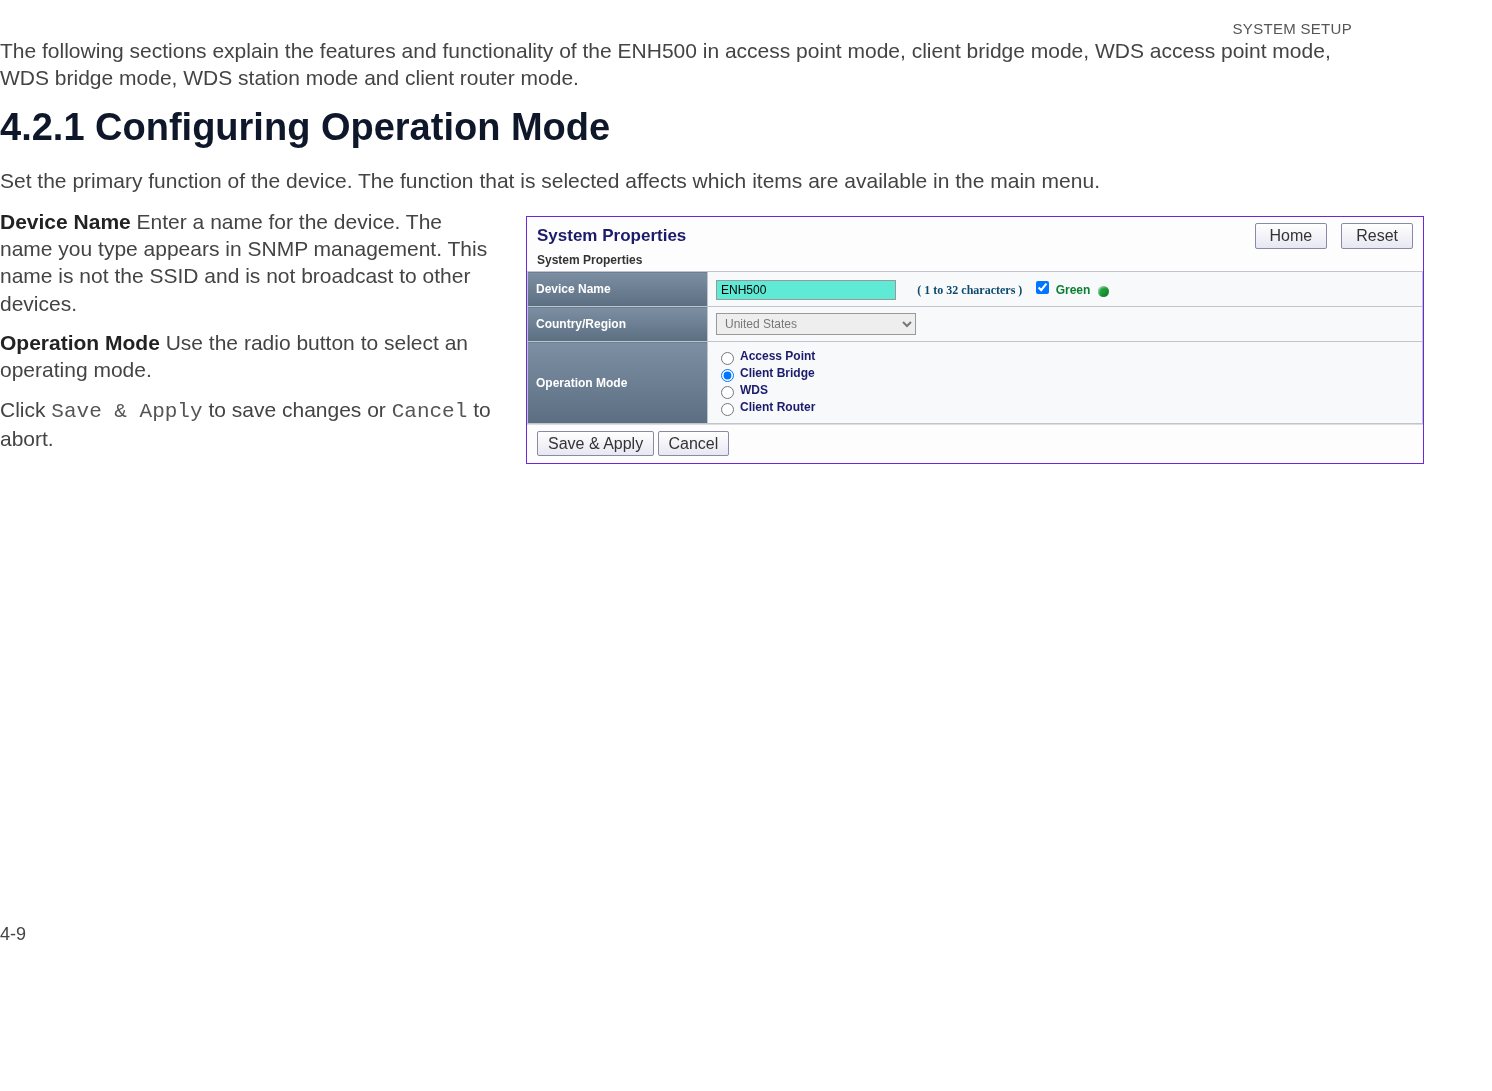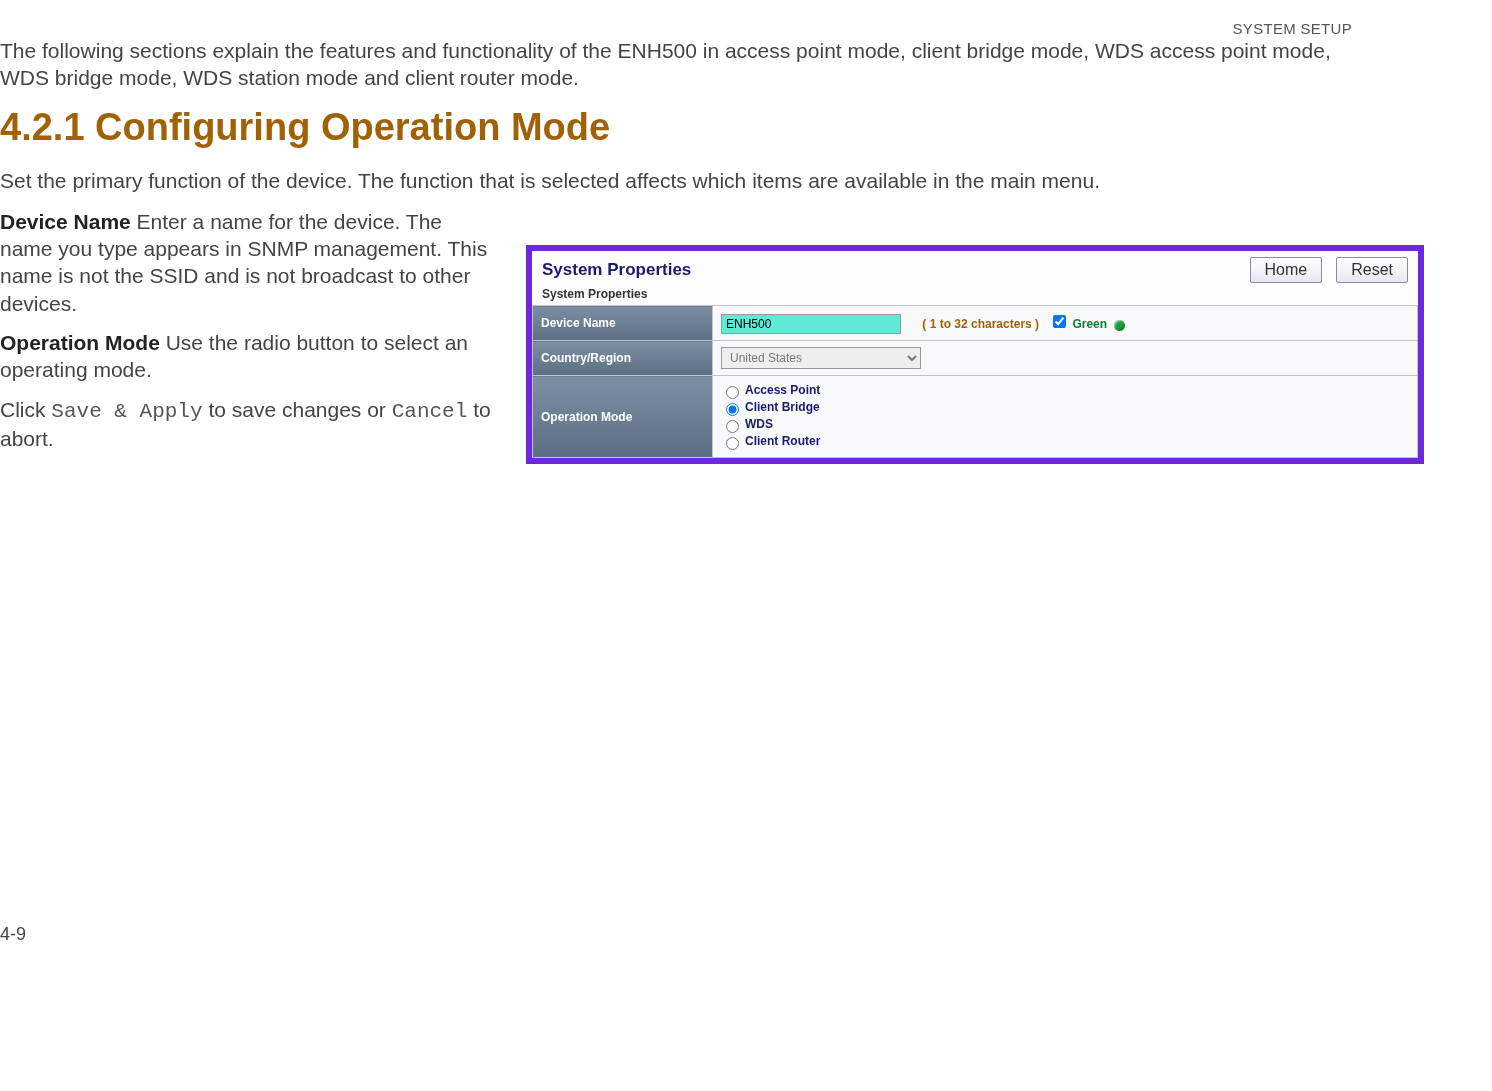--- a/index.html
+++ b/index.html
@@ -27,21 +27,21 @@
     font-weight: 700;
     font-size: 38px;
     margin: 8px 0 28px 0;
     color: #3b3b3b;
   }
   h2.sec-sub {
     font-family: Verdana, Geneva, sans-serif;
     font-weight: 700;
     font-size: 38px;
     margin: 14px 0 18px 0;
-    color: #a16207;
+    color: #0f172a;
   }
   p.body {
     font-size: 21px;
     line-height: 1.3;
     margin: 0 120px 14px 0;
     color: #444;
   }
   .two-col {
     display: flex;
     gap: 26px;
@@ -53,21 +53,21 @@
   }
   .left p { margin: 0 0 12px 0; font-size: 21px; line-height:1.3; color:#444;}
   .left .term { font-weight: 700; color:#222;}
   .mono { font-family: "Courier New", monospace; font-size:21px; color:#555;}
   .right {
     flex: 1 1 auto;
   }
 
   
   .ui-panel {
-    border: 6px solid #6d28d9;
+    border: 1px solid #6d28d9;
     background: #fdfdfd;
     font-family: Arial, sans-serif;
     font-size: 12px;
     position: relative;
   }
   .ui-top {
     display: flex;
     align-items: center;
     justify-content: space-between;
     padding: 6px 10px 2px 10px;
@@ -123,21 +123,21 @@
     background:#5eead4;
   }
   .ui-select {
     border:1px solid #999;
     padding:2px 4px;
     width: 200px;
     font-size:12px;
     background:#eee;
     color:#777;
   }
-  .hint { font-size:12px; color:#a16207; margin-left:18px; font-weight:700;}
+  .hint { font-size:12px; color:#0c4a6e; margin-left:18px; font-weight:700;font-family:Liberation Serif, serif;}
   .green { color:#0a7f2f; font-weight:700;}
   .green-dot {
     width:11px; height:11px; background:#1aa038; border-radius:50%;
     display:inline-block; vertical-align:middle; margin-left:4px;
     box-shadow: inset -2px -2px 3px rgba(0,0,0,.2), inset 1px 1px 2px rgba(255,255,255,.6);
   }
   .radio-col { font-weight:700; color:#1b1b6b; font-size:12px;}
   .radio-col label { display:block; margin:1px 0;}
   .radio-col input { margin-right:6px; vertical-align:middle;}
   .ui-footer {
@@ -213,18 +213,22 @@
               <div class="radio-col">
                 <label><input type="radio" name="om" style=""><span>Access Point</span></label>
                 <label><input type="radio" name="om" checked="" style=""><span>Client Bridge</span></label>
                 <label><input type="radio" name="om" style=""><span>WDS</span></label>
                 <label><input type="radio" name="om" style=""><span>Client Router</span></label>
               </div>
             </td>
           </tr>
         </tbody>
           </table>
+        <div class="ui-footer">
+          <span class="ui-btn">Save &amp; Apply</span>
+          <span class="ui-btn">Cancel</span>
+        </div>
       </div>
     </div>
   </div>
 
   <div class="page-num">4-9</div>
 </div>
 
 </body></html>

